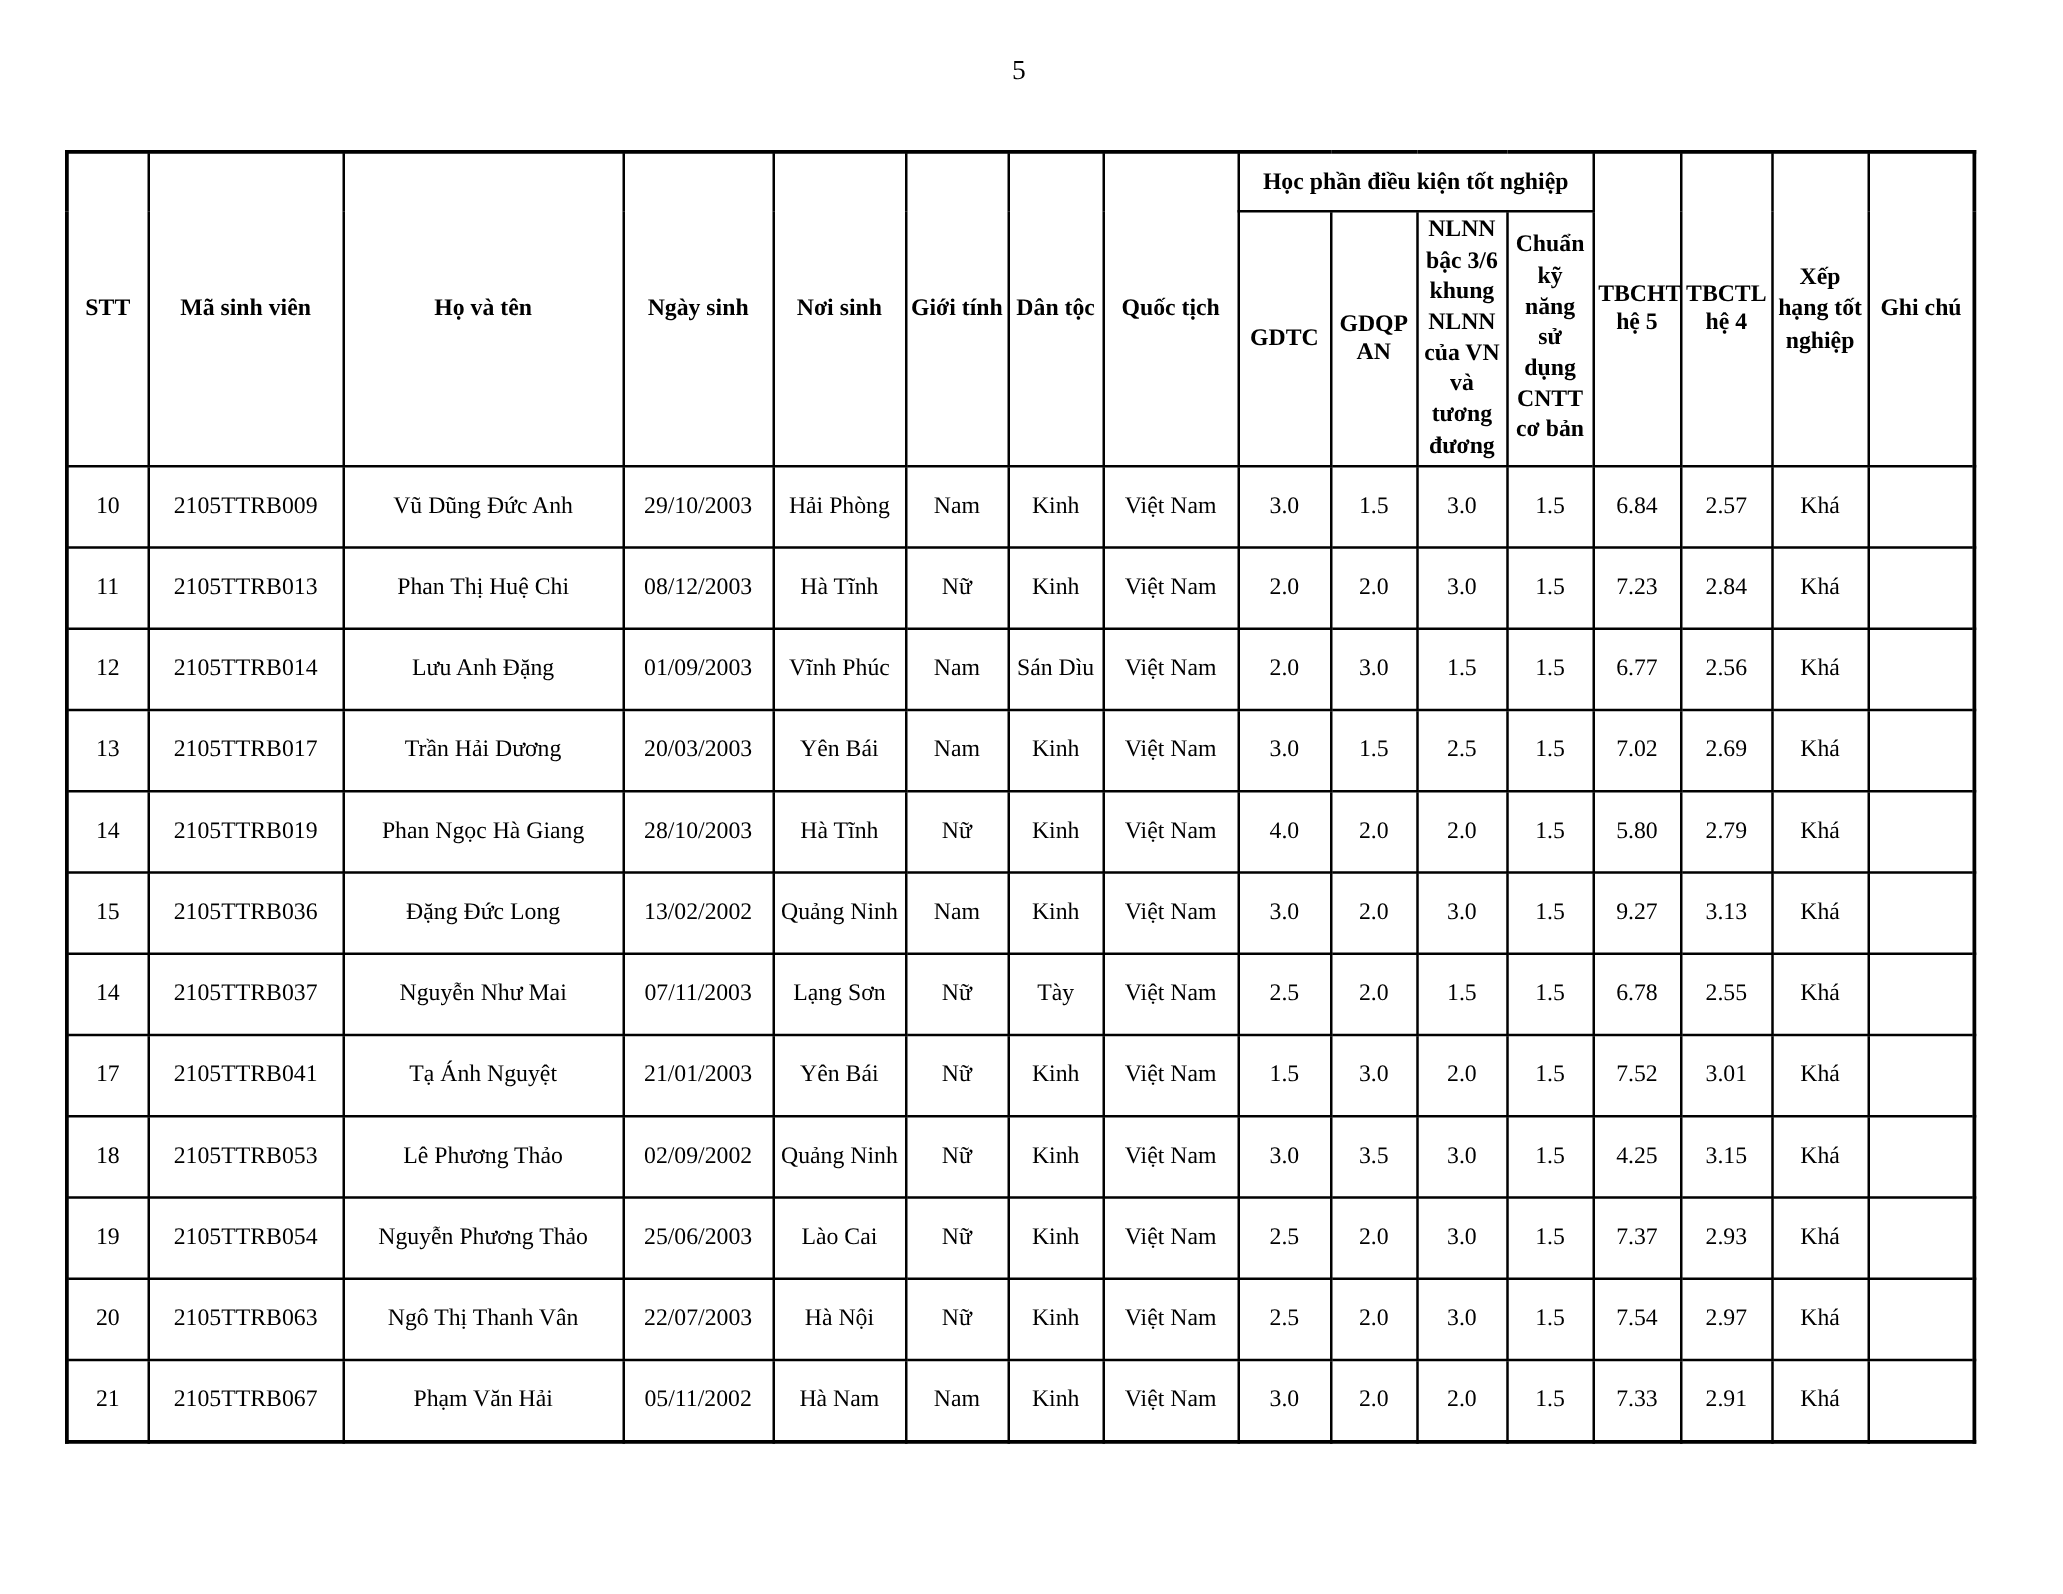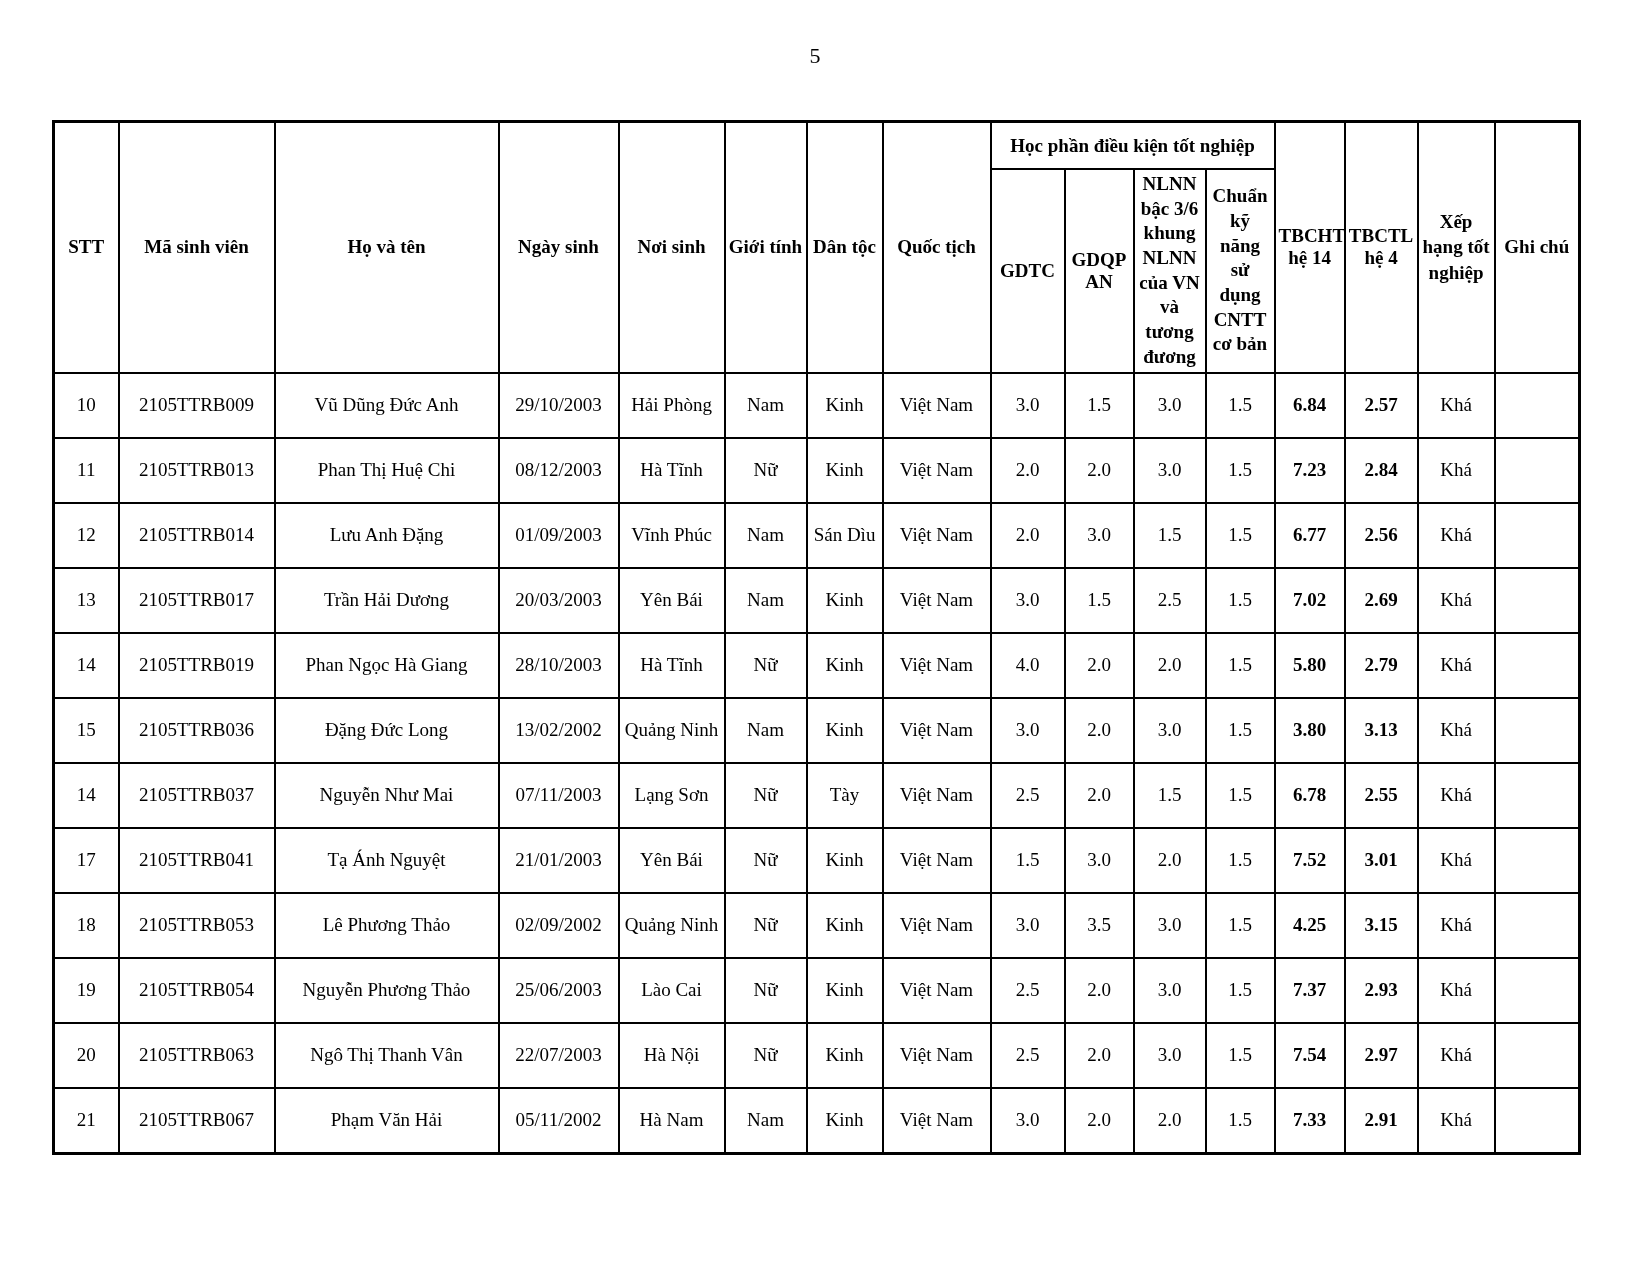--- a/index.html
+++ b/index.html
@@ -52,21 +52,21 @@
   th.h-xephang {
     font-size: 22px;
     line-height: 1.35;
   }
   tbody td { height: 59px; }
   td.col-ho-va-ten {
     text-align: left;
     padding-left: 6px;
   }
   td.col-tbcht-he10, td.col-tbctl-he4 {
-    font-weight: bold;
+    font-weight: normal;
     font-size: 20px;
   }
 </style>
 </head>
 <body>
 
 <div class="page-number">5</div>
 
 <div class="sheet">
   <table class="roster">
@@ -92,21 +92,21 @@
       <tr class="group-row">
         <th rowspan="2">STT</th>
         <th rowspan="2">Mã sinh viên</th>
         <th rowspan="2">Họ và tên</th>
         <th rowspan="2">Ngày sinh</th>
         <th rowspan="2">Nơi sinh</th>
         <th rowspan="2">Giới tính</th>
         <th rowspan="2">Dân tộc</th>
         <th rowspan="2">Quốc tịch</th>
         <th colspan="4">Học phần điều kiện tốt nghiệp</th>
-        <th rowspan="2">TBCHT hệ 14</th>
+        <th rowspan="2">TBCHT hệ 5</th>
         <th rowspan="2">TBCTL hệ 4</th>
         <th rowspan="2" class="h-xephang">Xếp hạng tốt nghiệp</th>
         <th rowspan="2">Ghi chú</th>
       </tr>
       <tr class="sub-row">
         <th>GDTC</th>
         <th>GDQP AN</th>
         <th class="h-nlnn">NLNN bậc 3/6 khung NLNN của VN và tương đương</th>
         <th class="h-cntt">Chuẩn kỹ năng sử dụng CNTT cơ bản</th>
       </tr>
@@ -208,21 +208,21 @@
           <td class="col-ho-va-ten">Đặng Đức Long</td>
           <td class="col-ngay-sinh">13/02/2002</td>
           <td class="col-noi-sinh">Quảng Ninh</td>
           <td class="col-gioi-tinh">Nam</td>
           <td class="col-dan-toc">Kinh</td>
           <td class="col-quoc-tich">Việt Nam</td>
           <td class="col-gdtc">3.0</td>
           <td class="col-gdqp-an">2.0</td>
           <td class="col-nlnn">3.0</td>
           <td class="col-cntt">1.5</td>
-          <td class="col-tbcht-he10">3.80</td>
+          <td class="col-tbcht-he10">9.27</td>
           <td class="col-tbctl-he4">3.13</td>
           <td class="col-xep-hang">Khá</td>
           <td class="col-ghi-chu"></td>
         </tr>
         <tr>
           <td class="col-stt">14</td>
           <td class="col-ma-sinh-vien">2105TTRB037</td>
           <td class="col-ho-va-ten">Nguyễn Như Mai</td>
           <td class="col-ngay-sinh">07/11/2003</td>
           <td class="col-noi-sinh">Lạng Sơn</td>

